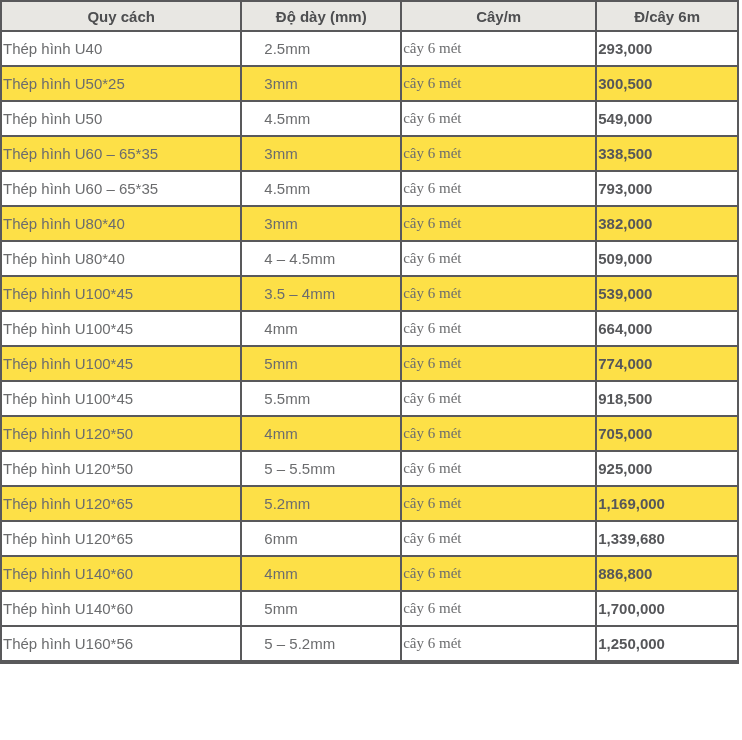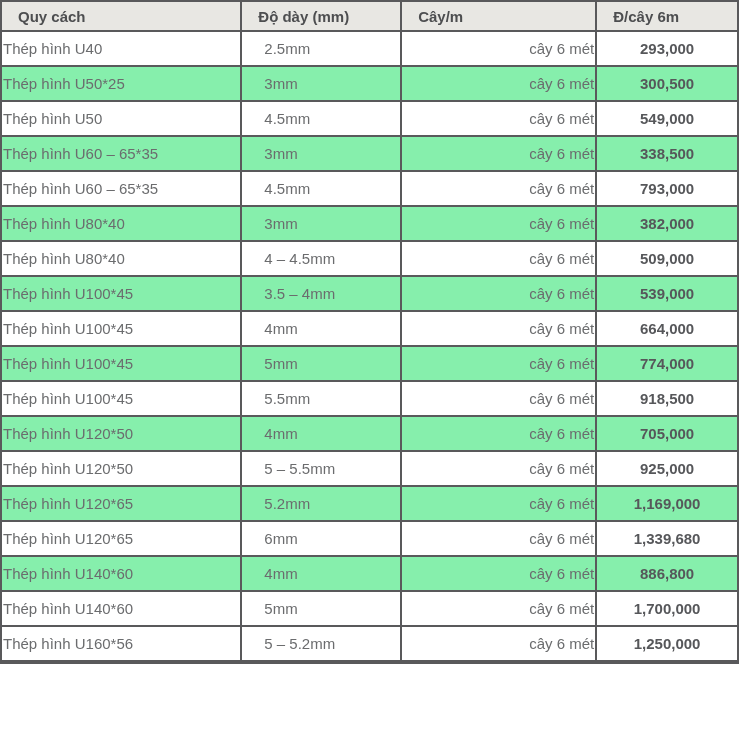--- a/index.html
+++ b/index.html
@@ -26,34 +26,34 @@
     font-size: 15px;
     vertical-align: middle;
     overflow: hidden;
     white-space: nowrap;
   }
   .price-table th {
     background: #e8e7e3;
     color: #4d4e50;
     font-weight: bold;
     height: 28px;
-    text-align: left;
+    text-align: center;
     padding: 0 16px;
   }
   .price-table td {
     height: 31px;
     color: #6b6c6e;
   }
   tr.row-white td { background: #ffffff; }
-  tr.row-gray  td { background: #86efac; }
+  tr.row-gray  td { background: #fde047; }
   td.col-0 { text-align: left; }
   td.col-1 { text-align: left; padding-left: 22px; }
-  td.col-2 { text-align: right; }
+  td.col-2 { text-align: left; font-family: Liberation Serif, serif; }
   td.col-3 {
-    text-align: center;
+    text-align: left;
     font-weight: bold;
     color: #56575a;
     margin-left: 9px;
   }
 </style>
 </head>
 <body>
 
 <table class="price-table">
   <colgroup>

